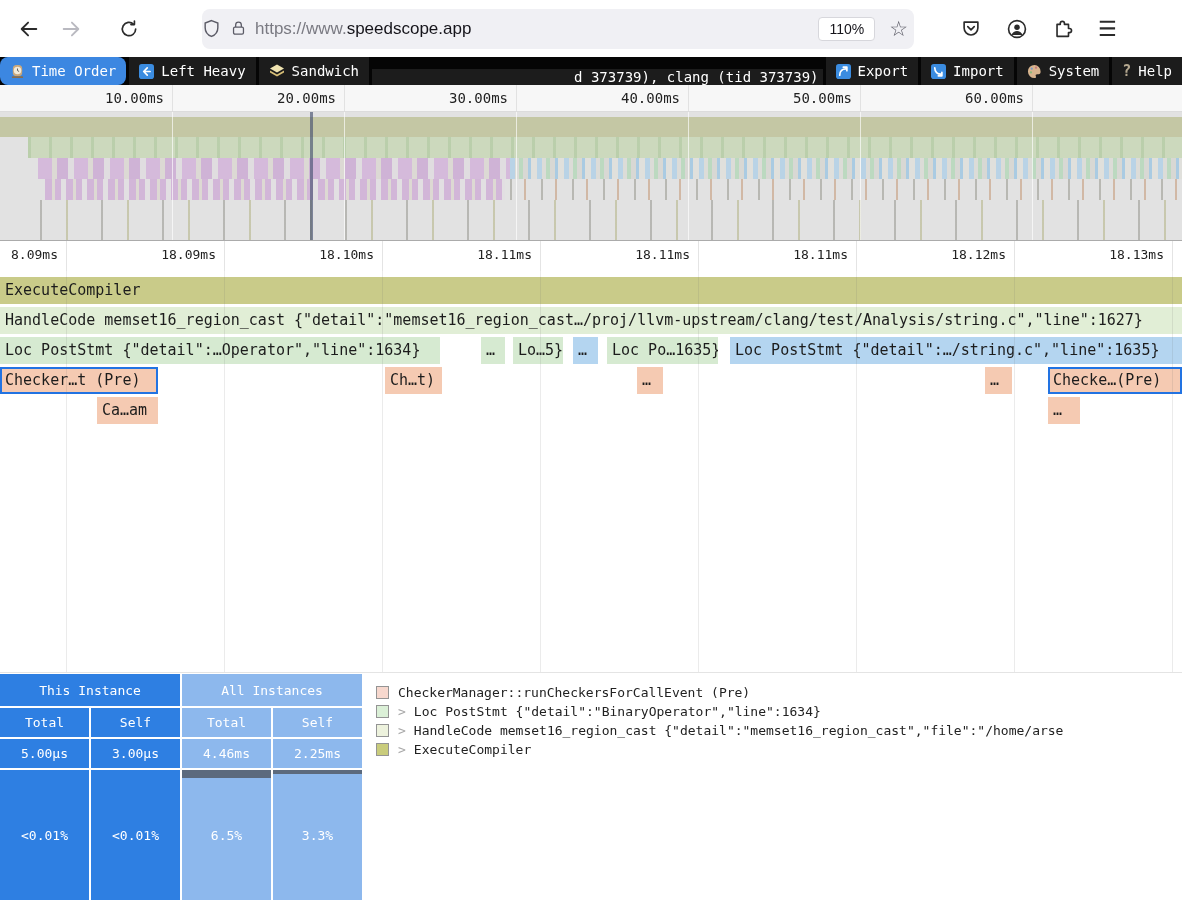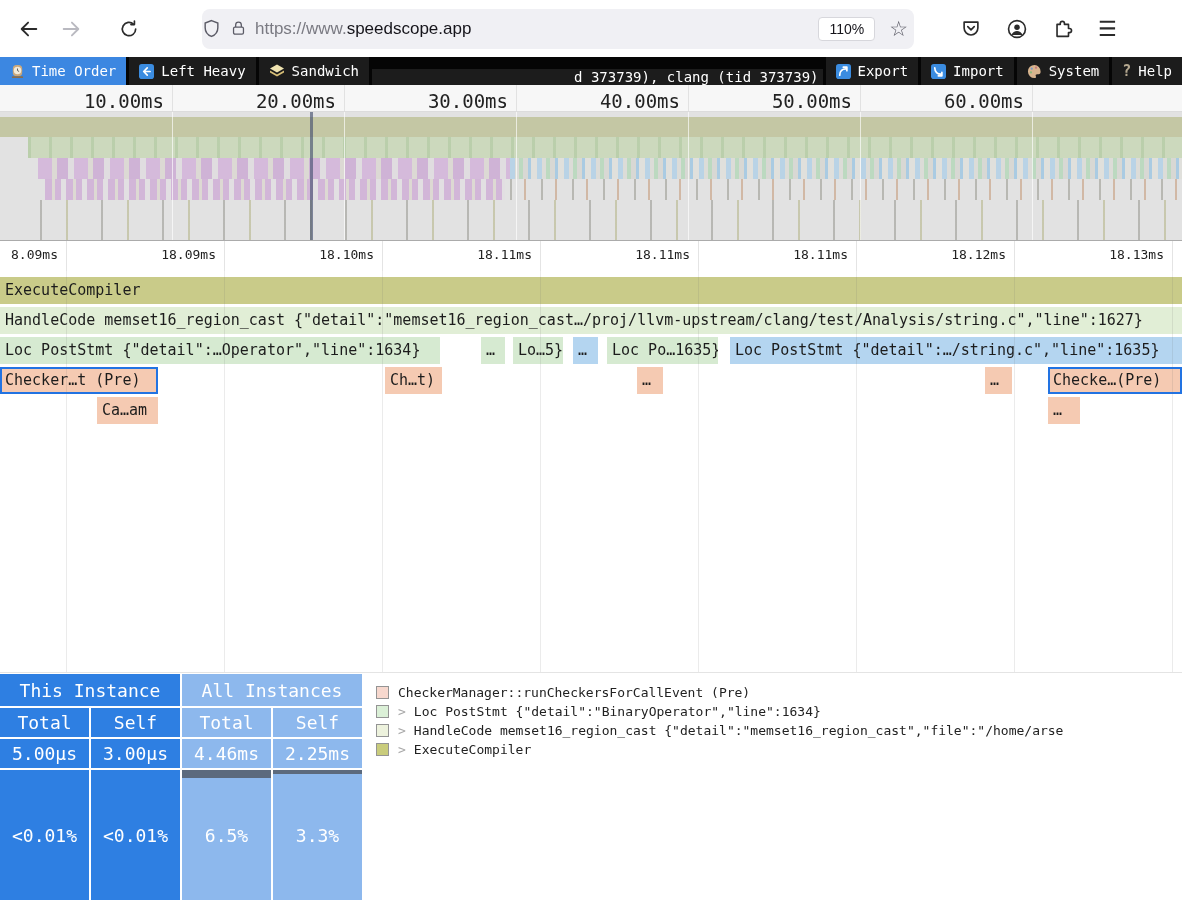--- a/index.html
+++ b/index.html
@@ -20,31 +20,31 @@
     padding:3px 10px; font-size:14px; color:#15141a; }
   .star { font-size:21px; color:#5b5b66; margin:0 6px 0 14px; }
   .chrome-right { display:flex; align-items:center; gap:24px; margin-left:46px; }
   .menu-glyph { font-size:21px; color:#2b2b2b; }
 
   
   .ss-toolbar { height:28px; background:#050505; display:flex; align-items:stretch;
     color:#fff; font-size:14px; }
   .tab, .action { display:flex; align-items:center; gap:7px; padding:0 10px;
     background:#1c1c1c; margin-right:3px; cursor:default; white-space:nowrap; }
-  .tab.active { background:#3c87e1; }
+  .tab.active { background:#3c87e1;border-radius:8px; }
   .action { margin-right:0; margin-left:3px; }
   .tab svg, .action svg { display:block; }
   .title-wrap { flex:1 1 auto; overflow:hidden; position:relative; background:#1c1c1c;
     display:flex; align-items:center;margin-top:12px; }
   .title-inner { position:absolute; right:4px; white-space:nowrap; }
   .help-q { color:#b3a78f; font-weight:bold; font-size:15px; }
 
   
   .mini-axis { height:27px; background:#f7f7f7; border-bottom:1px solid #dcdcdc;
-    position:relative; overflow:hidden; font-size:19px; color:#222; }
+    position:relative; overflow:hidden; font-size:14px; color:#222; }
   .mini-axis .gl { position:absolute; top:0; bottom:0; width:1px; background:#e2e2e2; }
   .mini-axis .lbl { position:absolute; top:5px; width:140px; text-align:right; }
   .minimap { height:129px; background:#e2e2e2; border-bottom:1px solid #ababab;
     position:relative; overflow:hidden; }
   .minimap .gl { position:absolute; top:0; bottom:0; width:1px; background:rgba(255,255,255,.65); }
   .m-layer { position:absolute; }
   .m-olive { top:5px; height:20px; left:0; right:0; background:#c4c7a4; }
   .m-sage  { top:25px; height:21px; left:28px; right:0; background:#ccd9bd;
     background-image:repeating-linear-gradient(90deg, rgba(140,180,125,.28) 0 3px, transparent 3px 21px); }
   .m-purple1 { top:46px; height:21px; left:38px; width:472px;
@@ -68,21 +68,21 @@
   .flame { height:401px; background:#fff; position:relative; overflow:hidden; }
   .flame .gl { position:absolute; top:0; bottom:0; width:1px; background:rgba(110,110,110,.14); z-index:3; }
   .bar { position:absolute; height:27px; z-index:2; overflow:hidden; white-space:nowrap;
     font-size:15px; color:#1c1c1c; padding:4px 0 0 5px; }
   .bar.selected { border:2px solid #2273e2; padding-top:2px; padding-left:3px; }
 
   
   .bottom { height:228px; display:flex; background:#fff; border-top:1px solid #e4e4e4; }
   .stats-grid { width:366px; flex:0 0 auto; display:grid;
     grid-template-columns:89px 89px 89px 89px; grid-template-rows:32px 29px 29px 1fr;
-    gap:2px; padding-top:1px; font-size:18px; color:#fff; }
+    gap:2px; padding-top:1px; font-size:13px; color:#fff; }
   .cell { display:flex; align-items:center; justify-content:center; position:relative; overflow:hidden; }
   .strong { background:#2e7fe2; }
   .light { background:#8db8ed; }
   .span2 { grid-column:span 2; }
   .fillbar { position:absolute; top:0; left:0; right:0; background:#5c6a7d; }
   .pct-label { position:relative; z-index:1; }
   .stack { flex:1 1 auto; padding:10px 0 0 10px; font-size:13px; color:#222; overflow:hidden; }
   .stack-row { display:flex; align-items:center; height:19px; white-space:nowrap; }
   .swatch { width:13px; height:13px; border:1px solid #949494; margin-right:9px; flex:0 0 auto; }
   .chev { color:#a8a8a8; margin-right:8px; }

